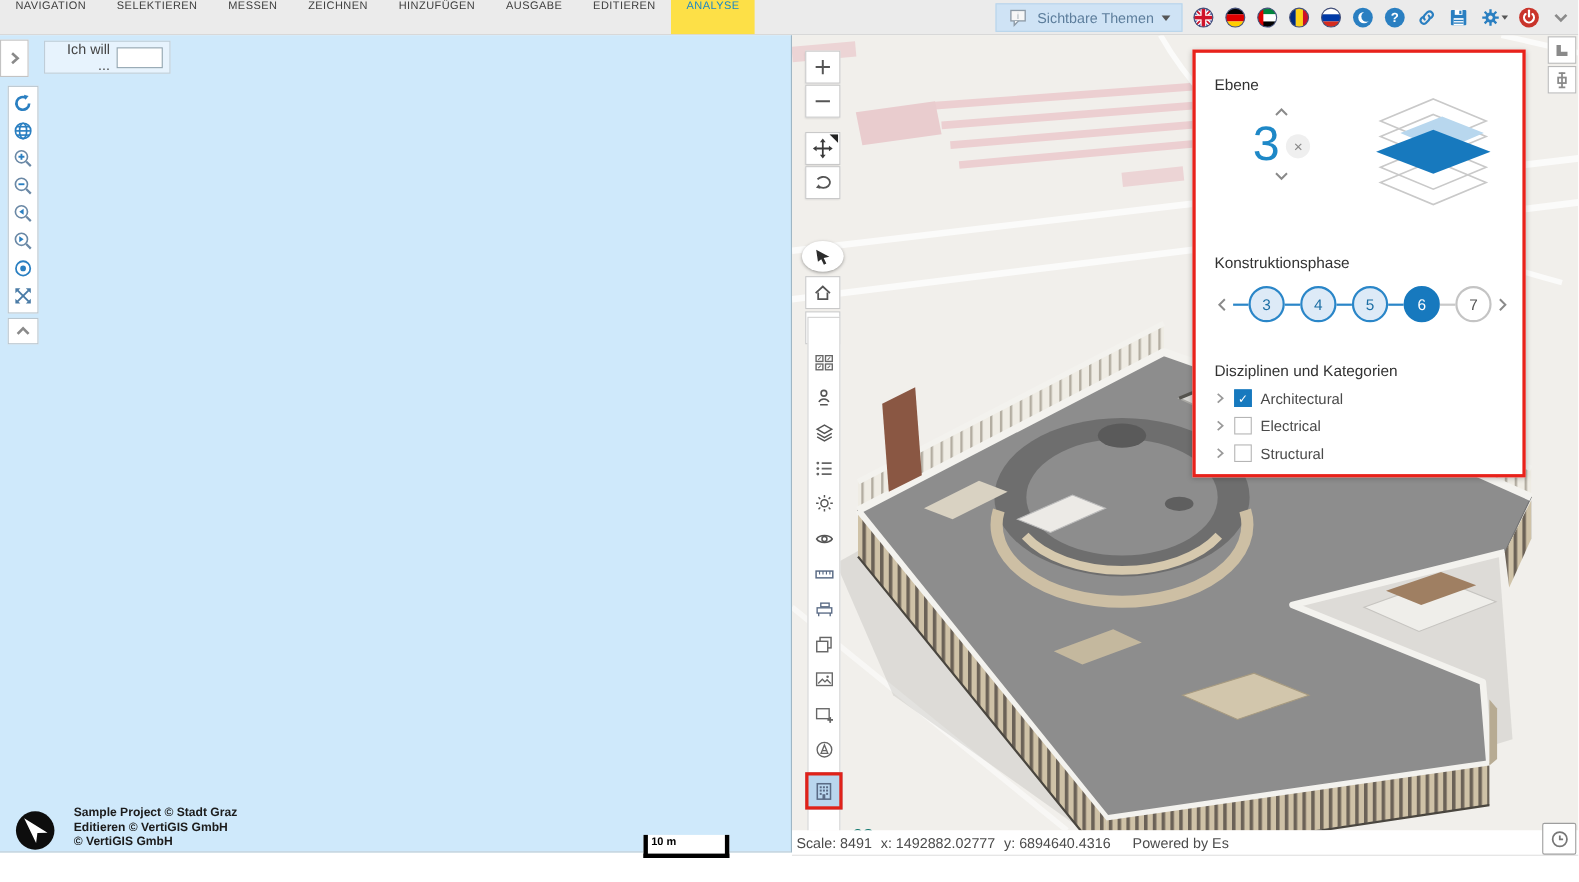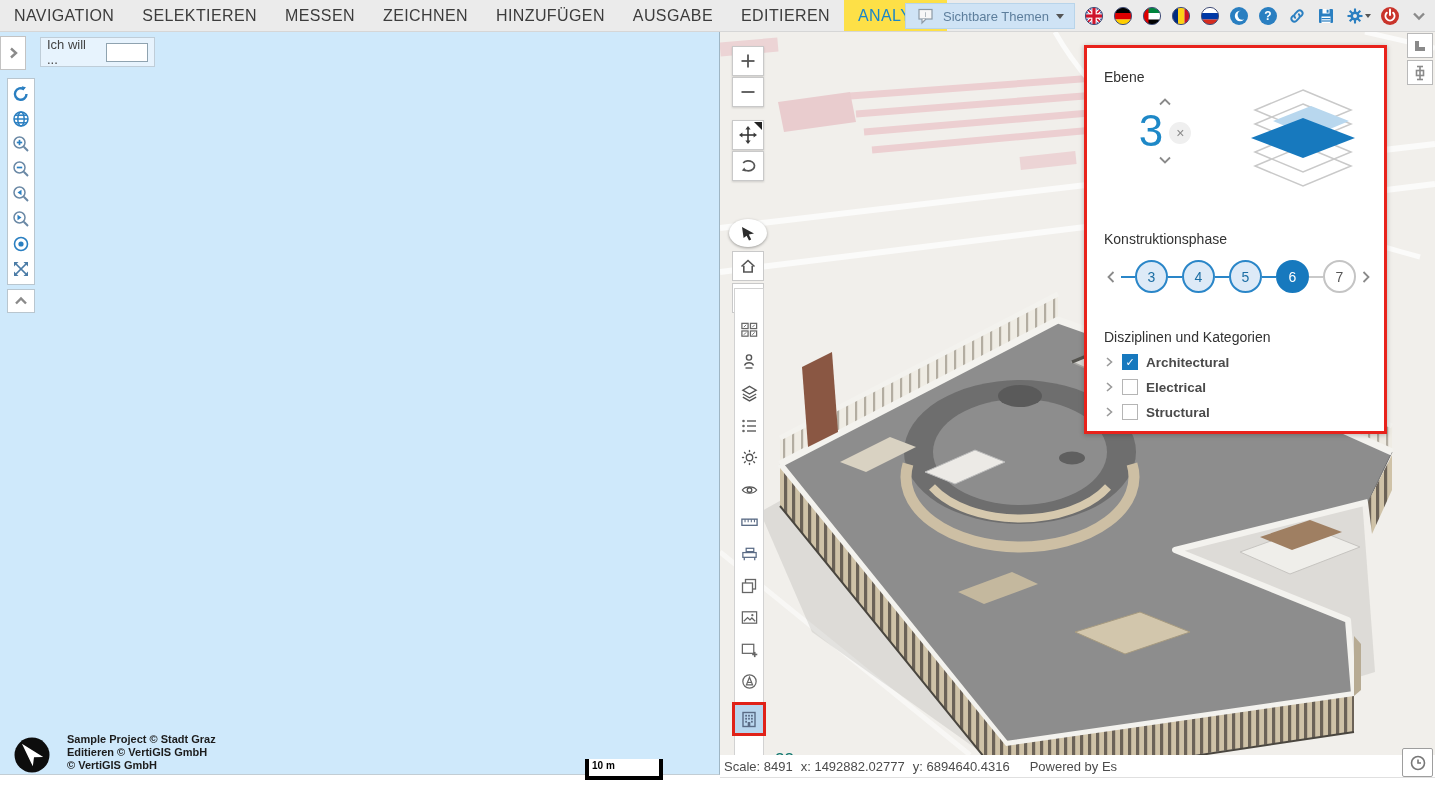--- a/index.html
+++ b/index.html
@@ -2,32 +2,32 @@
 <html><head>
 <meta charset="utf-8">
 <style>
   html,body{margin:0;padding:0;background:#fff;}
   *{box-sizing:border-box;font-family:"Liberation Sans",sans-serif;}
   #app{position:relative;width:1435px;height:802px;background:#fff;overflow:hidden;}
 
   
   .topbar{position:absolute;left:0;top:0;width:1435px;height:32px;background:#ebebeb;border-bottom:1px solid #d6d6d6;display:flex;align-items:stretch;}
   .tabs{display:flex;align-items:stretch;}
-  .tab{display:flex;align-items:center;padding:0 14px;font-size:16px;color:#3c3c3c;letter-spacing:.4px;cursor:pointer;}
+  .tab{display:flex;align-items:flex-start;padding:0 14px;font-size:10px;color:#3c3c3c;letter-spacing:.4px;cursor:pointer;}
   .tab.active{background:#fde047;color:#1a86c8;}
   .topbar-right{position:absolute;right:6px;top:0;height:32px;display:flex;align-items:center;gap:9px;}
   .themes-btn{height:26px;display:flex;align-items:center;gap:7px;background:#cfe3f5;border:1px solid #b8d4ea;padding:0 10px;color:#5d7e9c;font-size:13px;}
   .round-ic{width:20px;height:20px;display:flex;align-items:center;justify-content:center;}
   .caret{width:0;height:0;border-left:4px solid transparent;border-right:4px solid transparent;border-top:5px solid #555;}
 
   
   .left-region{position:absolute;left:0;top:32px;width:720px;height:743px;background:#cfe9fb;border-right:1px solid #9fb6c4;border-bottom:1px solid #c2cdd4;}
   .collapse-btn{position:absolute;left:0;top:4px;width:26px;height:34px;background:#fff;border:1px solid #c3c3c3;display:flex;align-items:center;justify-content:center;cursor:pointer;}
   .iwtt{position:absolute;left:40px;top:5px;width:115px;height:30px;background:#e7f3fd;border:1px solid #bfcdd8;display:flex;align-items:center;gap:6px;padding:0 6px;}
-  .iwtt-label{font-size:13px;color:#444;}
+  .iwtt-label{font-size:13px;color:#444;text-align:right;}
   .iwtt input{width:42px;height:19px;border:1px solid #8fa3b0;background:#fff;font-size:12px;padding:0 2px;}
   .left-toolbar{position:absolute;left:7px;top:46px;width:28px;}
   .lt-box{background:#fff;border:1px solid #b9c6cf;display:flex;flex-direction:column;align-items:center;padding:4px 0;gap:3px;}
   .lt-box .ib{width:24px;height:22px;display:flex;align-items:center;justify-content:center;cursor:pointer;}
   .lt-collapse{margin-top:4px;background:#fff;border:1px solid #b9c6cf;height:24px;display:flex;align-items:center;justify-content:center;cursor:pointer;}
   .compass{position:absolute;left:13px;top:704px;width:38px;height:38px;}
   .copyright{position:absolute;left:67px;top:701px;font-size:11px;font-weight:bold;color:#1c1c1c;line-height:13px;}
   .scalebar{position:absolute;left:585px;top:727px;width:78px;height:17px;background:#fff;border-left:4px solid #000;border-right:4px solid #000;border-bottom:4px solid #000;font-size:10px;font-weight:bold;color:#000;padding:1px 0 16px 3px;}
 
   
@@ -57,21 +57,21 @@
   .ph-line.gray{background:#c9c9c9;}
   .phase{width:33px;height:33px;border-radius:50%;border:2px solid #2a86c8;background:#ddeaf7;color:#1c6ea4;font-size:14px;display:flex;align-items:center;justify-content:center;cursor:pointer;flex:none;}
   .phase.sel{background:#1779be;border-color:#1779be;color:#fff;}
   .phase.future{border-color:#c4c4c4;background:#fff;color:#555;}
   .ph-chev{padding:0 4px;cursor:pointer;display:flex;align-items:center;}
   .lp-disc-title{position:absolute;left:17px;top:281px;}
   .disc-rows{position:absolute;left:17px;top:306px;display:flex;flex-direction:column;gap:9px;}
   .disc-row{display:flex;align-items:center;gap:8px;}
   .cbox{width:16px;height:16px;border:1px solid #b5b5b5;background:#fff;display:flex;align-items:center;justify-content:center;cursor:pointer;}
   .cbox.checked{background:#1779be;border-color:#1779be;color:#fff;font-size:11px;}
-  .disc-label{font-size:13.5px;color:#4a4a4a;font-weight:bold;}
+  .disc-label{font-size:13.5px;color:#4a4a4a;}
 
   .edge-btn{position:absolute;width:26px;height:25px;background:#fff;border:1px solid #b9b9b9;display:flex;align-items:center;justify-content:center;cursor:pointer;}
 
   
   .statusbar{position:absolute;left:720px;top:755px;width:775px;height:23px;background:#fff;border-bottom:1px solid #e0e0e0;display:flex;align-items:center;font-size:13px;color:#4b4b4b;white-space:nowrap;overflow:hidden;padding-left:4px;}
   .statusbar span{margin-right:8px;}
   .sb-powered{margin-left:12px;}
   .clock-btn{position:absolute;left:1402px;top:748px;width:31px;height:29px;background:#fff;border:1px solid #9e9e9e;border-radius:2px;display:flex;align-items:center;justify-content:center;cursor:pointer;}
 </style>
 </head>

